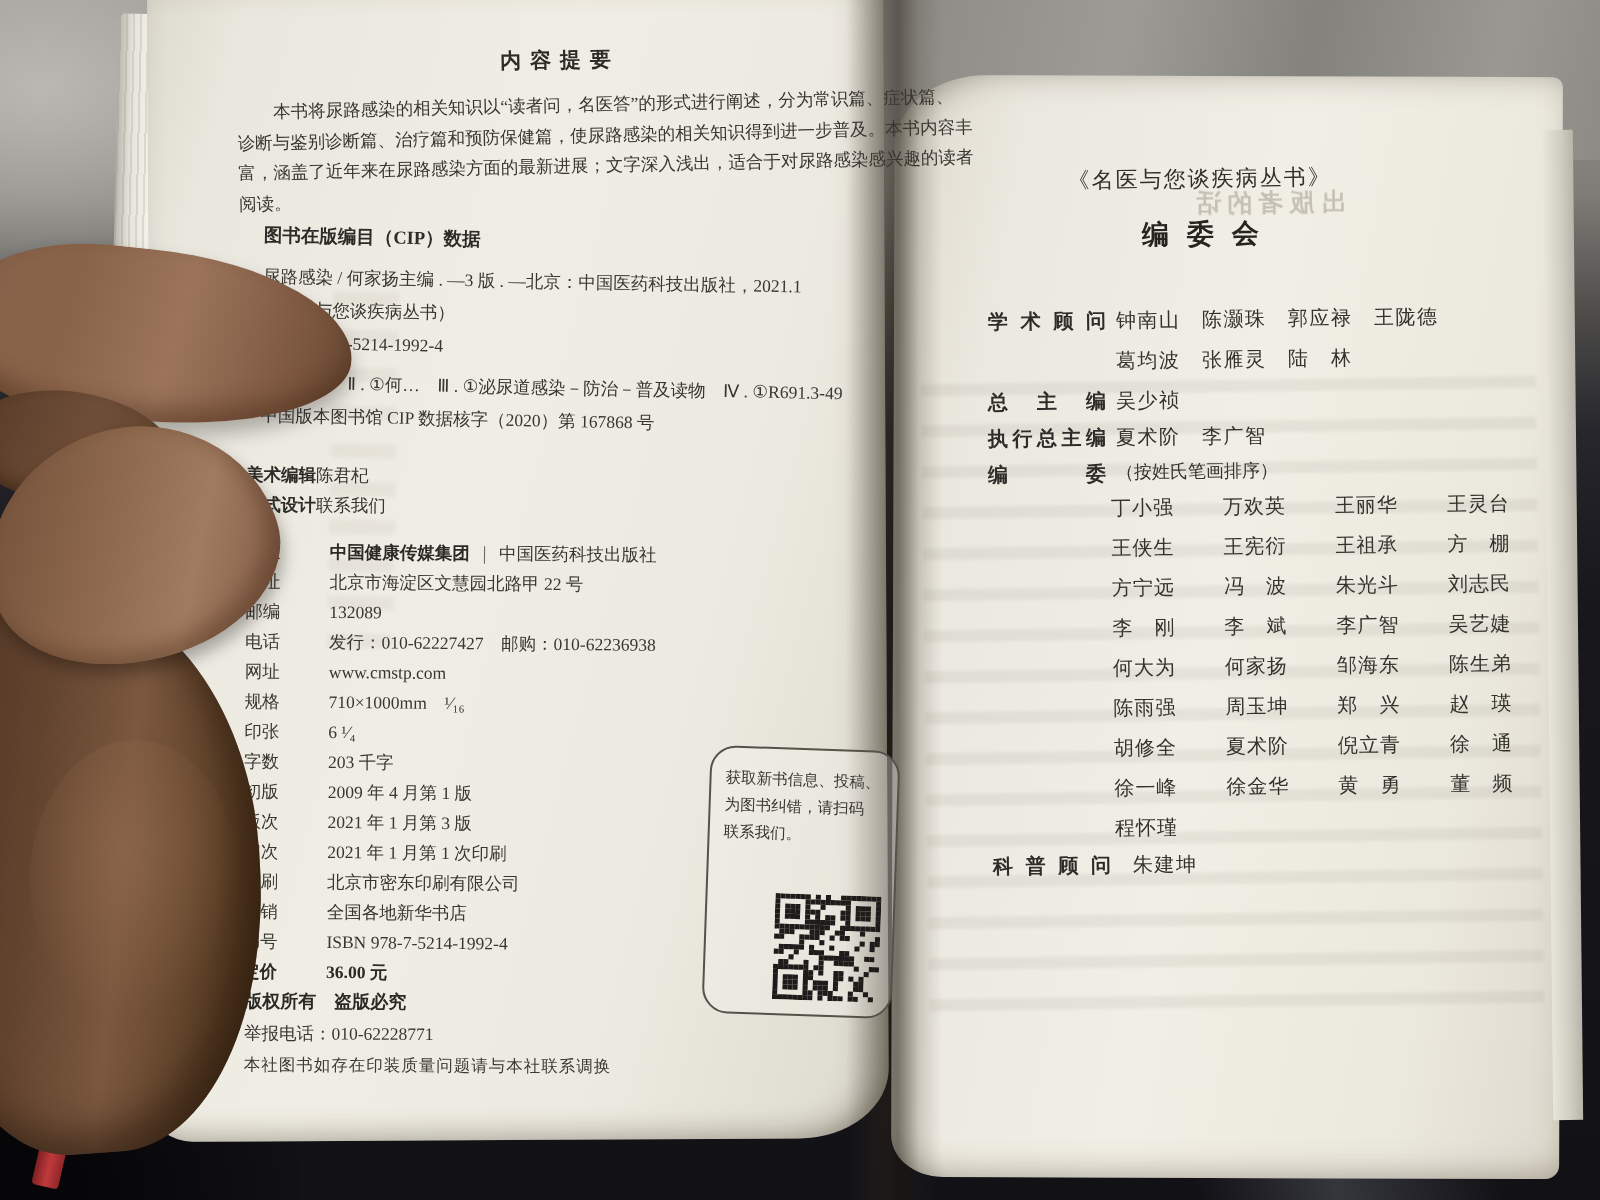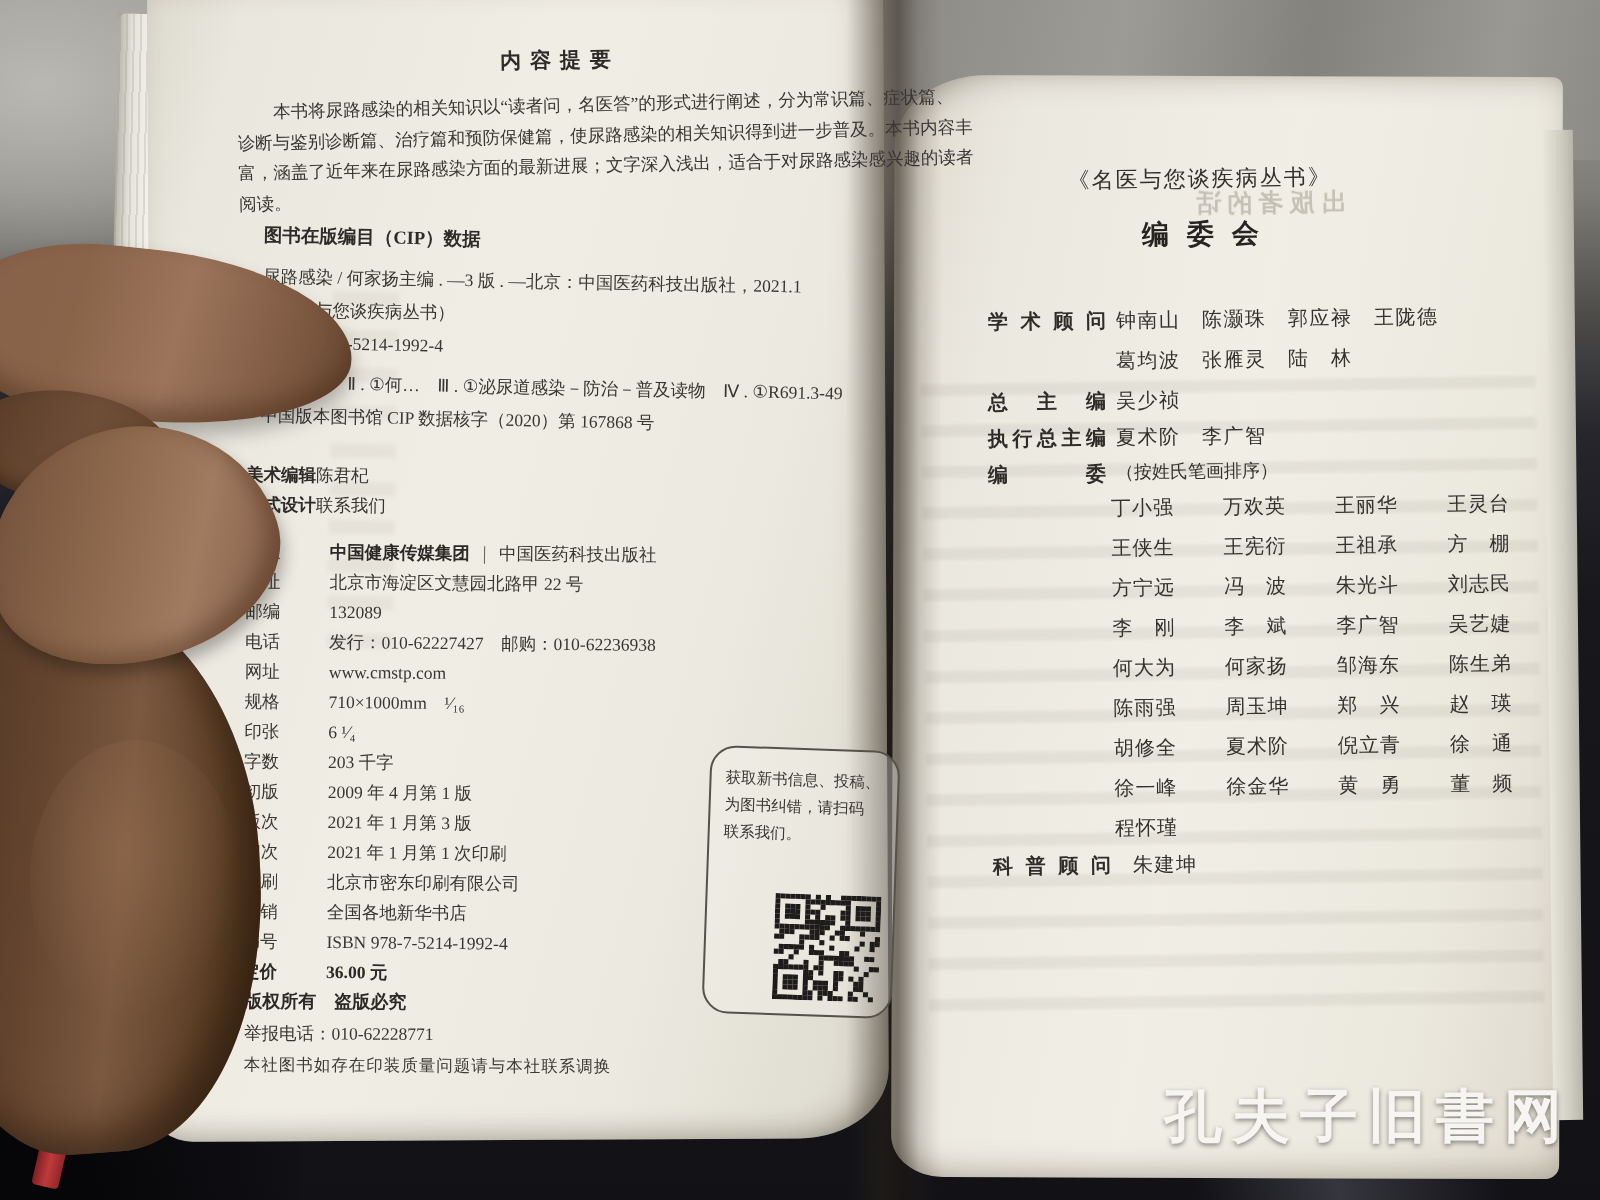--- a/index.html
+++ b/index.html
@@ -473,16 +473,15 @@
   <div class="abs hand finger-mid"></div>
   <div class="abs red-strip1"></div>
   <div class="abs page-corner"></div>
   <div class="abs red-strip2"></div>
   <div class="abs hand palm"></div>
   <div class="abs knuckle"></div>
   <div class="abs hand thumb"></div>
   <div class="abs thumb-nail"></div>
 
   <div class="abs watermark">
-    <div class="wm-brand">孔夫子旧書网</div>
   </div>
 
 </div>
 
 </body></html>

